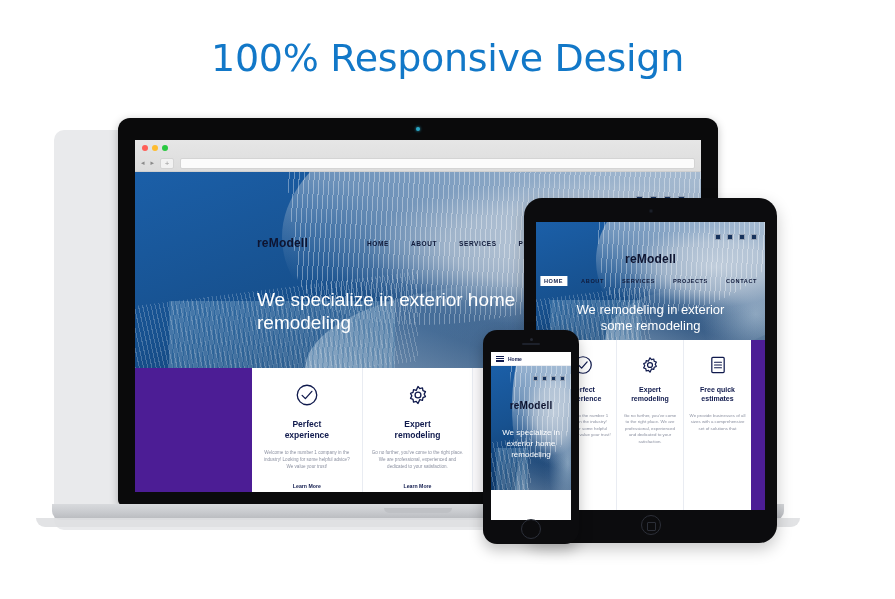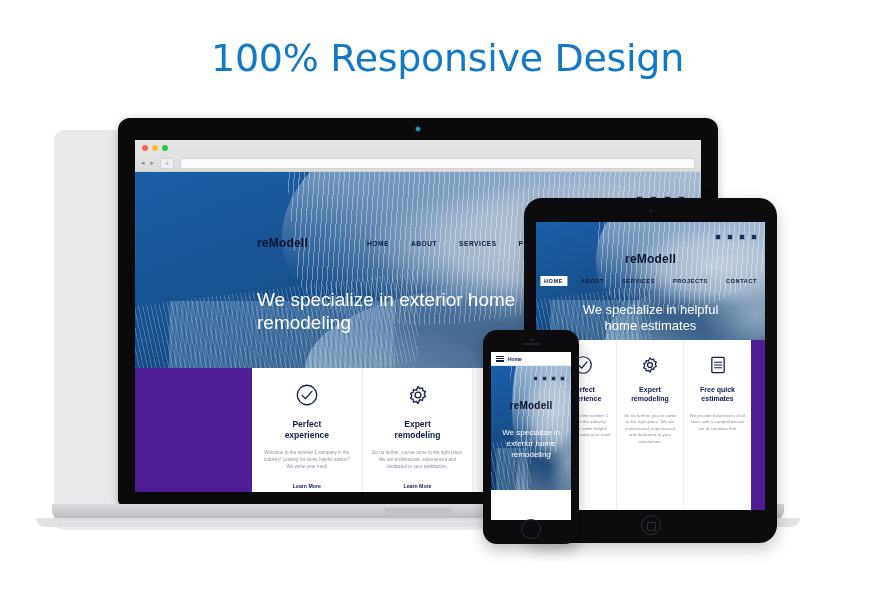--- a/index.html
+++ b/index.html
@@ -336,22 +336,22 @@
 
           <div class="navbar">
             <span class="nav-item active-pill">HOME</span>
             <span class="nav-item">ABOUT</span>
             <span class="nav-item">SERVICES</span>
             <span class="nav-item">PROJECTS</span>
             <span class="nav-item">CONTACT</span>
           </div>
 
           <div class="hero-title">
-            <span>We specialize in helpful</span><br>
-            <span>home estimates</span>
+            <span>We remodeling in exterior</span><br>
+            <span>some remodeling</span>
           </div>
         </div>
 
         <div class="cards">
           <div class="card">
             <span class="card-icon">
               <svg viewBox="0 0 32 32" width="100%" height="100%" fill="none" stroke="#101a4d" stroke-width="1.8">
                 <circle cx="16" cy="16" r="12"></circle>
                   <path d="M10 16.5l4 4 8-9" stroke-linecap="round" stroke-linejoin="round"></path>
               </svg>

